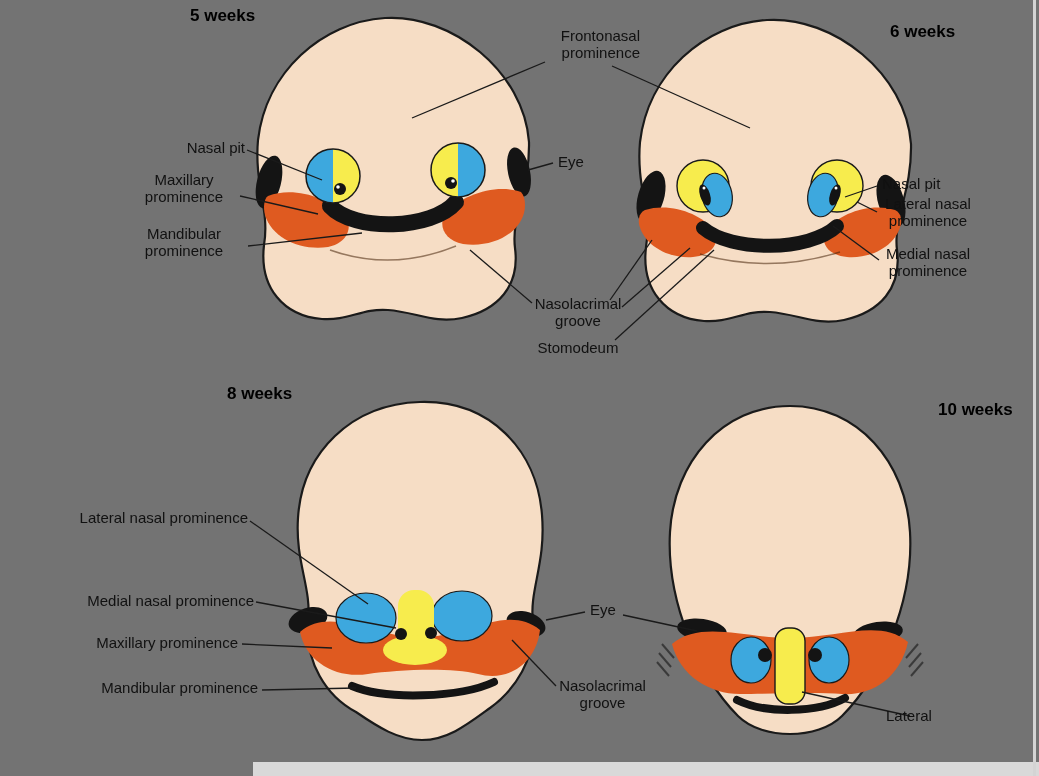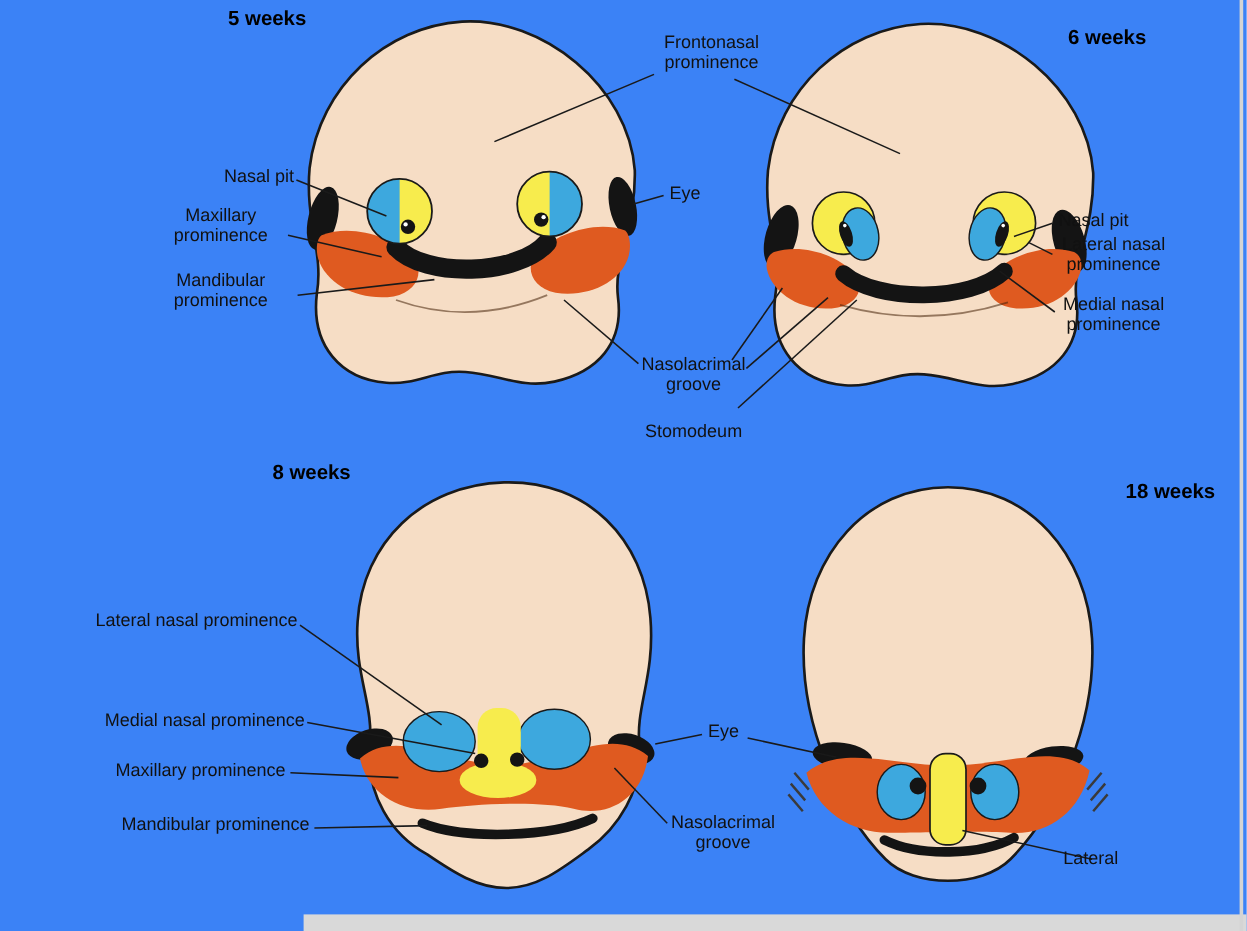--- a/index.html
+++ b/index.html
@@ -1,21 +1,21 @@
 <!DOCTYPE html>
 <html style="--skin: #f6ddc5; --blue: #3da8de; --yellow: #f7ec4d; --orange: #df5a20; --dark: #141414; --outline: #1a1a1a;"><head>
 <meta charset="utf-8">
 <style>
   :root{
     --skin:#f6ddc5; --blue:#3da8de; --yellow:#f7ec4d; --orange:#df5a20;
     --dark:#141414; --outline:#1a1a1a;
   }
   html,body{margin:0;padding:0;background:#ffffff;}
   #canvas{
-    position:relative; width:1039px; height:776px; background:#3b82f6;
+    position:relative; width:1039px; height:776px; background:#737373;
     font-family:"Liberation Sans", sans-serif; overflow:hidden;
   }
   #artwork{position:absolute; left:0; top:0;}
   .skin{fill:var(--skin); stroke:var(--outline); stroke-width:2.2;}
   .dark{fill:var(--dark);}
   .white{fill:#ffffff;}
   .orange{fill:var(--orange);}
   .yellow{fill:var(--yellow);}
   .yellow-s{fill:var(--yellow); stroke:var(--outline); stroke-width:1.4;}
   .blue{fill:var(--blue);}
@@ -138,32 +138,32 @@
       <line class="leader" x1="585" y1="612" x2="546" y2="620"></line>
       <line class="leader" x1="623" y1="615" x2="697" y2="631"></line>
       <line class="leader" x1="556" y1="686" x2="512" y2="640"></line>
       <line class="leader" x1="910" y1="716" x2="802" y2="692"></line>
     </g>
   </svg>
 
   <div class="label stage ta-l" style="left:190px; top:6px;  width:90px;">5 weeks</div>
   <div class="label stage ta-l" style="left:890px; top:22px;  width:95px;">6 weeks</div>
   <div class="label stage ta-l" style="left:203px; top:384px; width:90px;margin-left:24px;">8 weeks</div>
-  <div class="label stage ta-l" style="left:938px; top:400px; width:100px;">18 weeks</div>
+  <div class="label stage ta-l" style="left:938px; top:400px; width:100px;">10 weeks</div>
 
-  <div class="label ta-c" style="left:528px; top:28px;  width:130px;">Frontonasal prominence</div>
+  <div class="label ta-c" style="left:510px; top:28px;  width:130px;text-align:right;">Frontonasal prominence</div>
   <div class="label ta-r" style="left:160px; top:140px; width:85px;">Nasal pit</div>
   <div class="label ta-c" style="left:125px; top:172px; width:118px;">Maxillary prominence</div>
   <div class="label ta-c" style="left:120px; top:226px; width:128px;">Mandibular prominence</div>
   <div class="label ta-l" style="left:558px; top:154px; width:40px;">Eye</div>
   <div class="label ta-l" style="left:882px; top:176px; width:90px;">Nasal pit</div>
   <div class="label ta-c" style="left:868px; top:196px; width:120px;">Lateral nasal prominence</div>
   <div class="label ta-c" style="left:868px; top:246px; width:120px;">Medial nasal prominence</div>
   <div class="label ta-c" style="left:518px; top:296px; width:120px;">Nasolacrimal groove</div>
-  <div class="label ta-c" style="left:518px; top:352px; width:120px;">Stomodeum</div>
+  <div class="label ta-c" style="left:518px; top:340px; width:120px;">Stomodeum</div>
 
   <div class="label ta-r" style="left:8px;  top:510px; width:240px;">Lateral nasal prominence</div>
   <div class="label ta-r" style="left:8px;  top:593px; width:246px;">Medial nasal prominence</div>
   <div class="label ta-r" style="left:8px;  top:635px; width:230px;">Maxillary prominence</div>
   <div class="label ta-r" style="left:8px;  top:680px; width:250px;">Mandibular prominence</div>
   <div class="label ta-l" style="left:590px; top:602px; width:40px;">Eye</div>
   <div class="label ta-c" style="left:545px; top:678px; width:115px;">Nasolacrimal groove</div>
   <div class="label ta-l" style="left:886px; top:708px; width:80px;">Lateral</div>
 
   <div class="edge" style="left:253px; top:762px; width:786px; height:14px; background:#d9d9d9;"></div>

